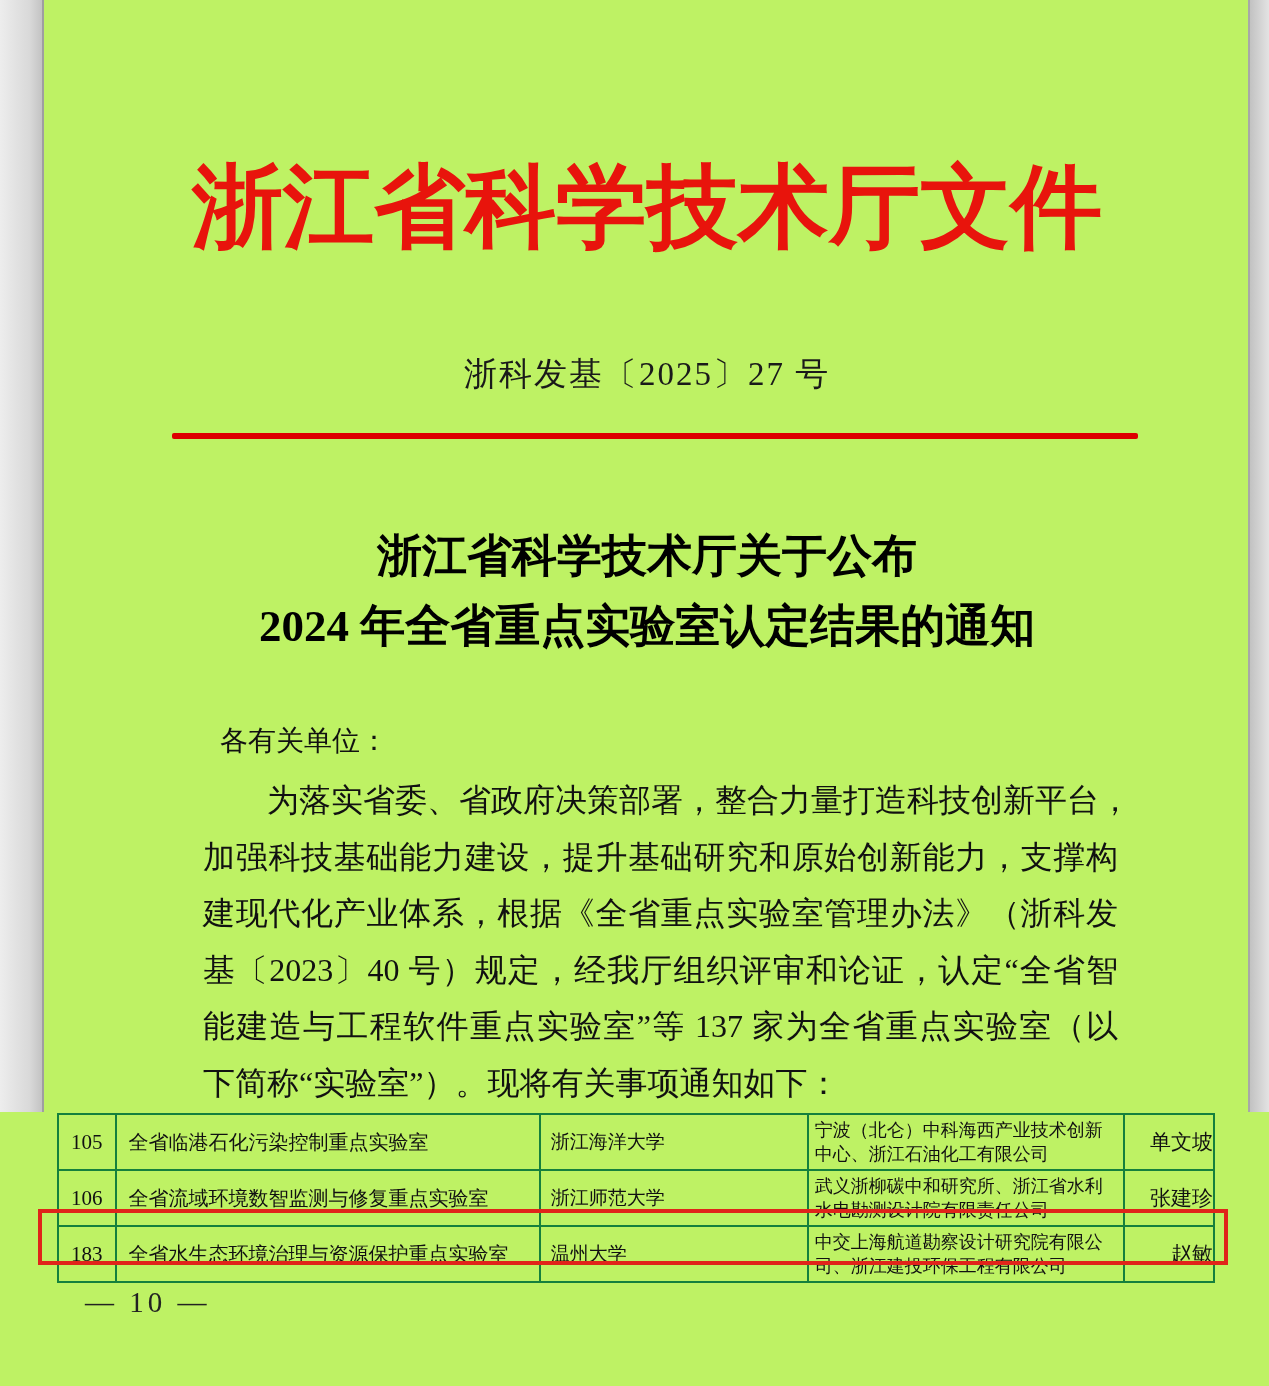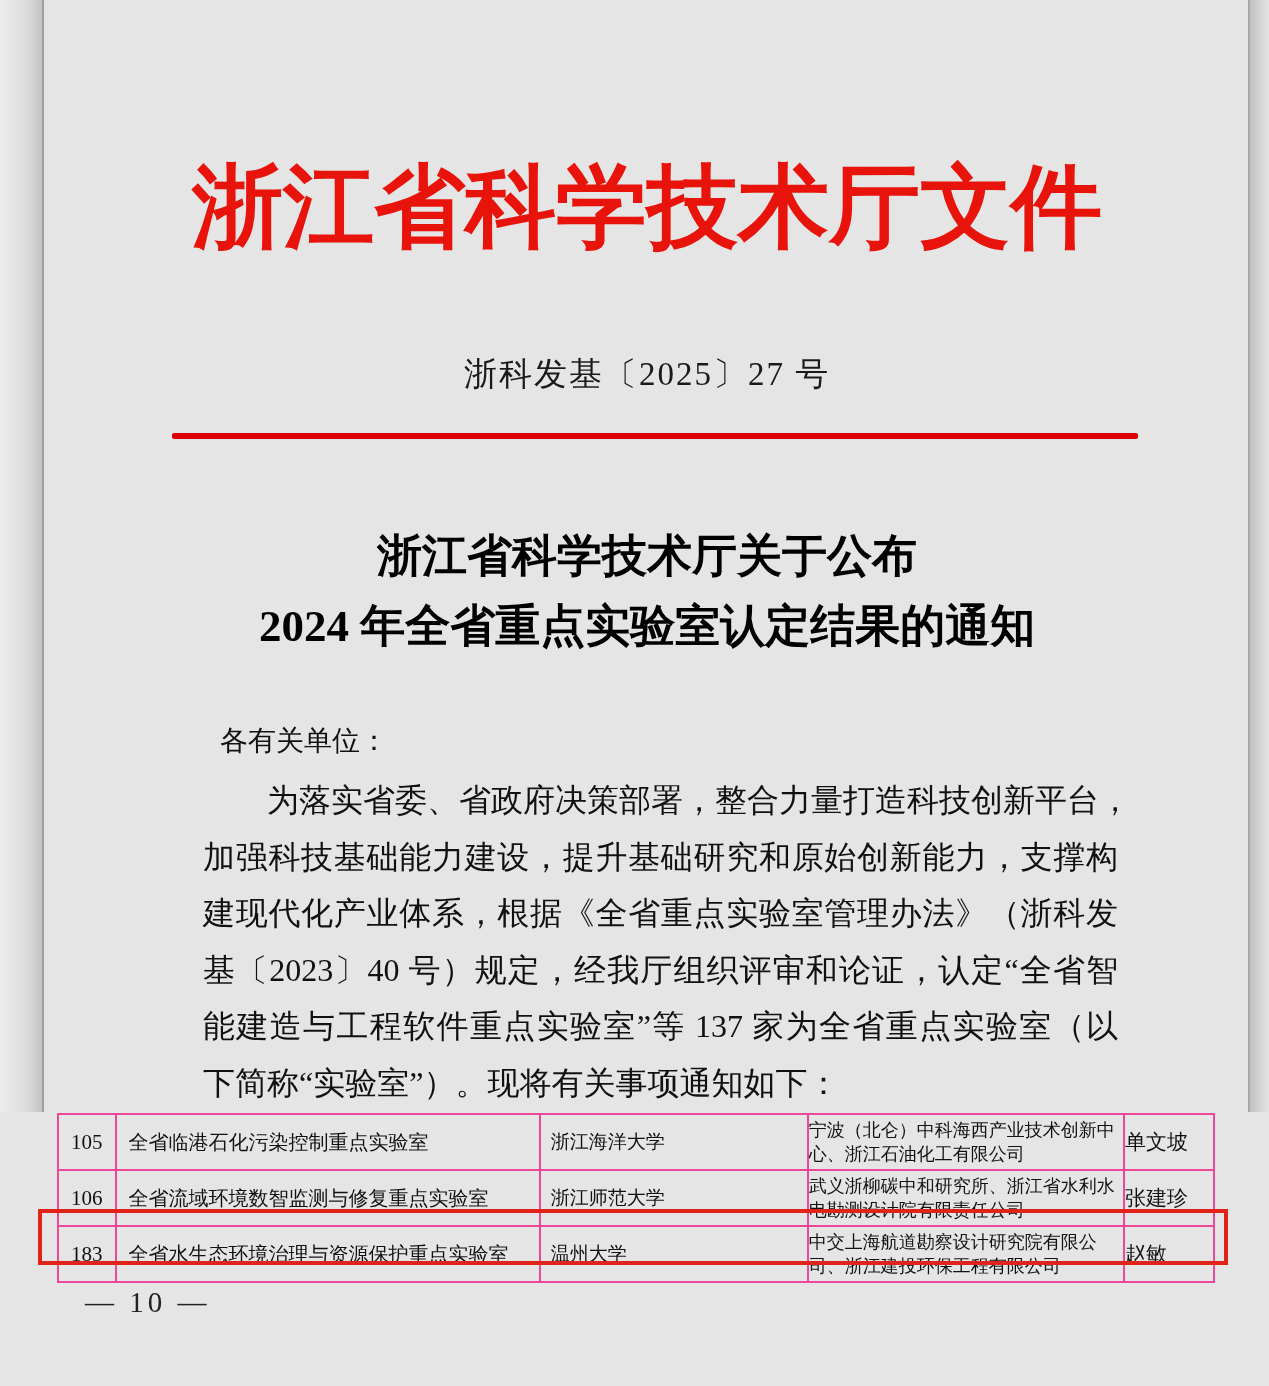--- a/index.html
+++ b/index.html
@@ -1,19 +1,19 @@
 <!DOCTYPE html>
 <html><head>
 <meta charset="utf-8">
 <style>
   * { margin:0; padding:0; box-sizing:border-box; }
   html,body { background:#ffffff; }
   .screen {
     position:relative; width:1269px; height:1386px;
-    background:#e5e5e5; overflow:hidden;
+    background:#bef264; overflow:hidden;
     font-family:"Liberation Serif","DejaVu Serif",serif;
     color:#121212;
   }
   
   .edge-left {
     position:absolute; left:0; top:0; width:44px; height:1112px;
     background:linear-gradient(to right,#ededed 0%,#d9d9d9 70%,#c3c3c3 100%);
     border-right:2px solid #9f9f9f;
   }
   .edge-right {
@@ -50,27 +50,27 @@
     text-align:justify; text-align-last:justify;
   }
   .body-line.indent { text-indent:64px; }
   .body-line.last { text-align:left; text-align-last:left; }
   table.result-table {
     position:absolute; left:57px; top:1113px;
     border-collapse:collapse; table-layout:fixed; width:1158px;
     font-family:"Liberation Serif","DejaVu Serif",serif;
   }
   table.result-table td {
-    border:2px solid #ec4899; color:#111; overflow:hidden;margin-left:20px;
+    border:2px solid #15803d; color:#111; overflow:hidden;margin-left:20px;
   }
   td.c-no   { width:55px;  text-align:center; font-size:21px; }
   td.c-lab  { width:405px; font-size:20px; padding-left:12px; }
   td.c-inst { width:256px; font-size:19px; padding-left:10px; }
-  td.c-part { width:302px; font-size:18px; padding:3px 0; line-height:24px; }
-  td.c-dir  { width:86px; text-align:left; font-size:21px; }
+  td.c-part { width:302px; font-size:18px; padding:3px 6px; line-height:24px; }
+  td.c-dir  { width:86px; text-align:right; font-size:21px; }
   tr.r-top  td { height:49px; }
   tr.r-bot  td { height:52px; }
   .highlight-box {
     position:absolute; left:38px; top:1209px; width:1190px; height:56px;
     border:4px solid #e0241a; background:transparent; pointer-events:none;
   }
   .page-number {
     position:absolute; left:85px; top:1286px; font-size:29px; color:#222;
     letter-spacing:4px; white-space:nowrap;
   }

